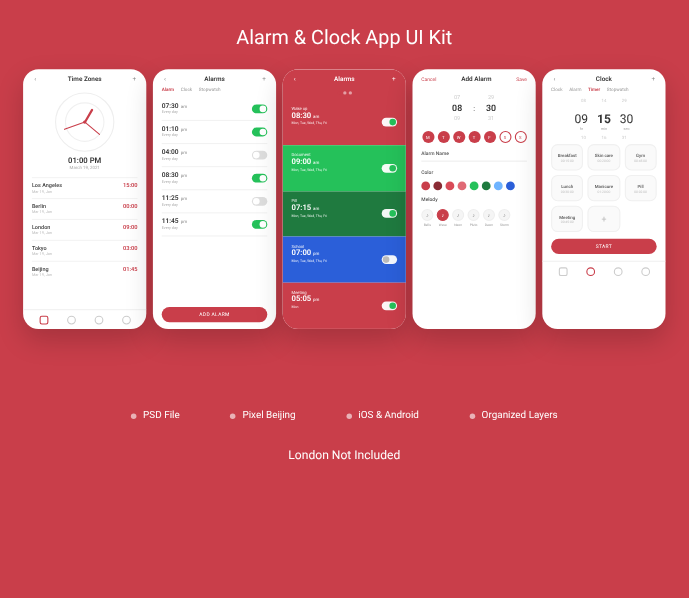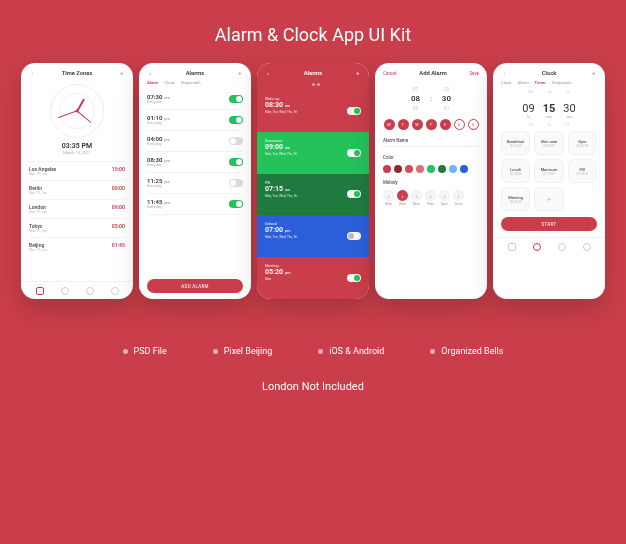--- a/index.html
+++ b/index.html
@@ -170,21 +170,21 @@
   .preset{
     height:24px;border-radius:6px;background:#fafafa;border:1px solid #f0f0f0;
     display:flex;flex-direction:column;align-items:center;justify-content:center;
   }
   .preset .pn{font-size:4px;color:#555;font-weight:500;}
   .preset .pt{font-size:3px;color:#bbb;}
   .preset.plus .sym{font-size:8px;color:#bbb;}
   
   .features{
     display:flex;justify-content:center;gap:46px;
-    color:#fff;font-size:9px;margin-top:47px;
+    color:#fff;font-size:9px;margin-top:74px;
   }
   .feat{display:flex;align-items:center;gap:6px;}
   .bullet{width:5px;height:5px;border-radius:50%;background:#fff;opacity:.6;}
   .footnote{text-align:center;color:#fff;font-size:11px;margin-top:24px;}
   
 </style>
 </head>
 <body>
 
 <div class="title">Alarm &amp; Clock App UI Kit</div>
@@ -197,21 +197,21 @@
       <span class="center">Time Zones</span>
       <span class="plus">+</span>
     </div>
     <div class="clockface">
       <div class="clock-inner"></div>
       <div class="hand hour"></div>
       <div class="hand min"></div>
       <div class="hand sec"></div>
       <div class="clock-center"></div>
     </div>
-    <div class="s1-time">03:35 PM</div>
+    <div class="s1-time">01:00 PM</div>
     <div class="s1-date">March 19, 2021</div>
     <div class="tz-list">
       <div class="tz-row">
         <div>
             <div class="city">Los Angeles</div>
             <div class="date">Mar 19, Jan</div>
           </div>
         <div class="time">15:00</div>
       </div>
       <div class="tz-row">
@@ -368,21 +368,21 @@
         <div class="tm"><span>07:00</span> <span class="ampm">pm</span></div>
         <div class="days">Mon, Tue, Wed, Thu, Fri</div>
         <div class="tgl">
             <div class="tgl-white off">
               <div class="knob"></div>
             </div>
           </div>
       </div>
       <div class="a-card" style="background:#c93e4a">
         <div class="lbl">Meeting</div>
-        <div class="tm"><span>05:20</span> <span class="ampm">pm</span></div>
+        <div class="tm"><span>05:05</span> <span class="ampm">pm</span></div>
         <div class="days">Mon</div>
         <div class="tgl">
             <div class="tgl-white on">
               <div class="knob"></div>
             </div>
           </div>
       </div>
     </div>
   </div>
 
@@ -550,17 +550,17 @@
   <div class="feat">
       <span class="bullet"></span>
       <span>Pixel Beijing</span>
     </div>
   <div class="feat">
       <span class="bullet"></span>
       <span>iOS &amp; Android</span>
     </div>
   <div class="feat">
       <span class="bullet"></span>
-      <span>Organized Bells</span>
+      <span>Organized Layers</span>
     </div>
 </div>
 
 <div class="footnote">London Not Included</div>
 
 </body></html>

